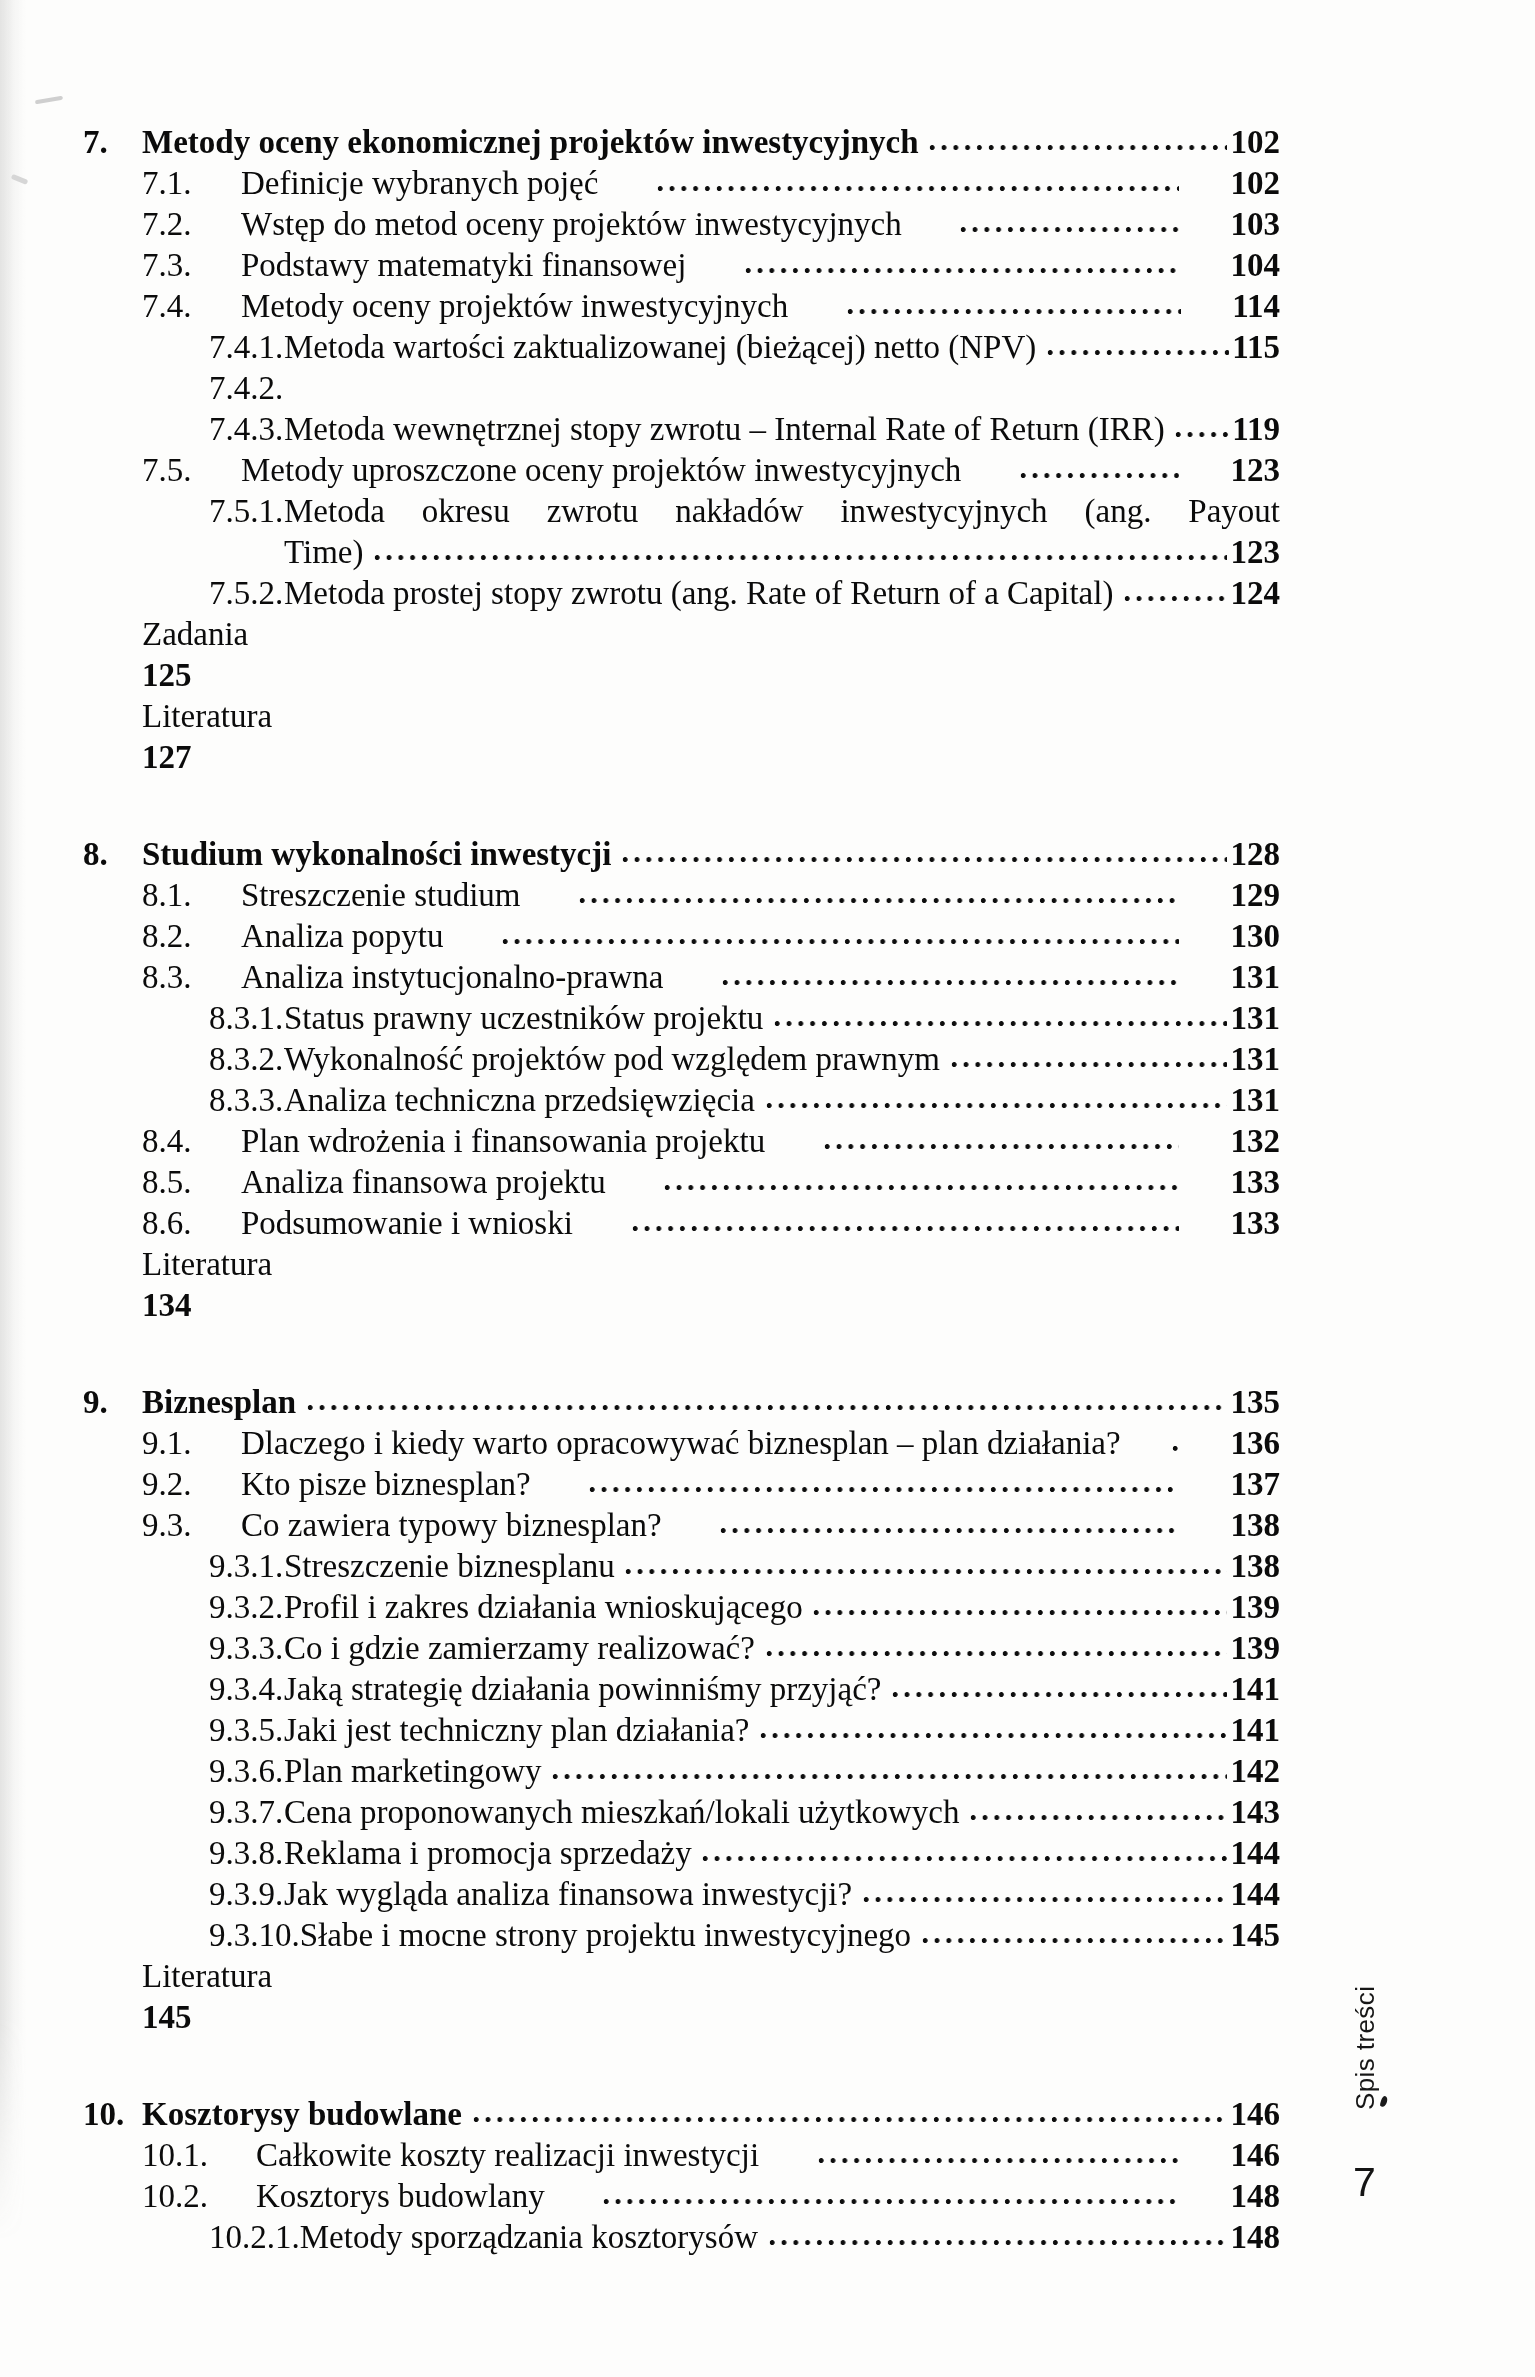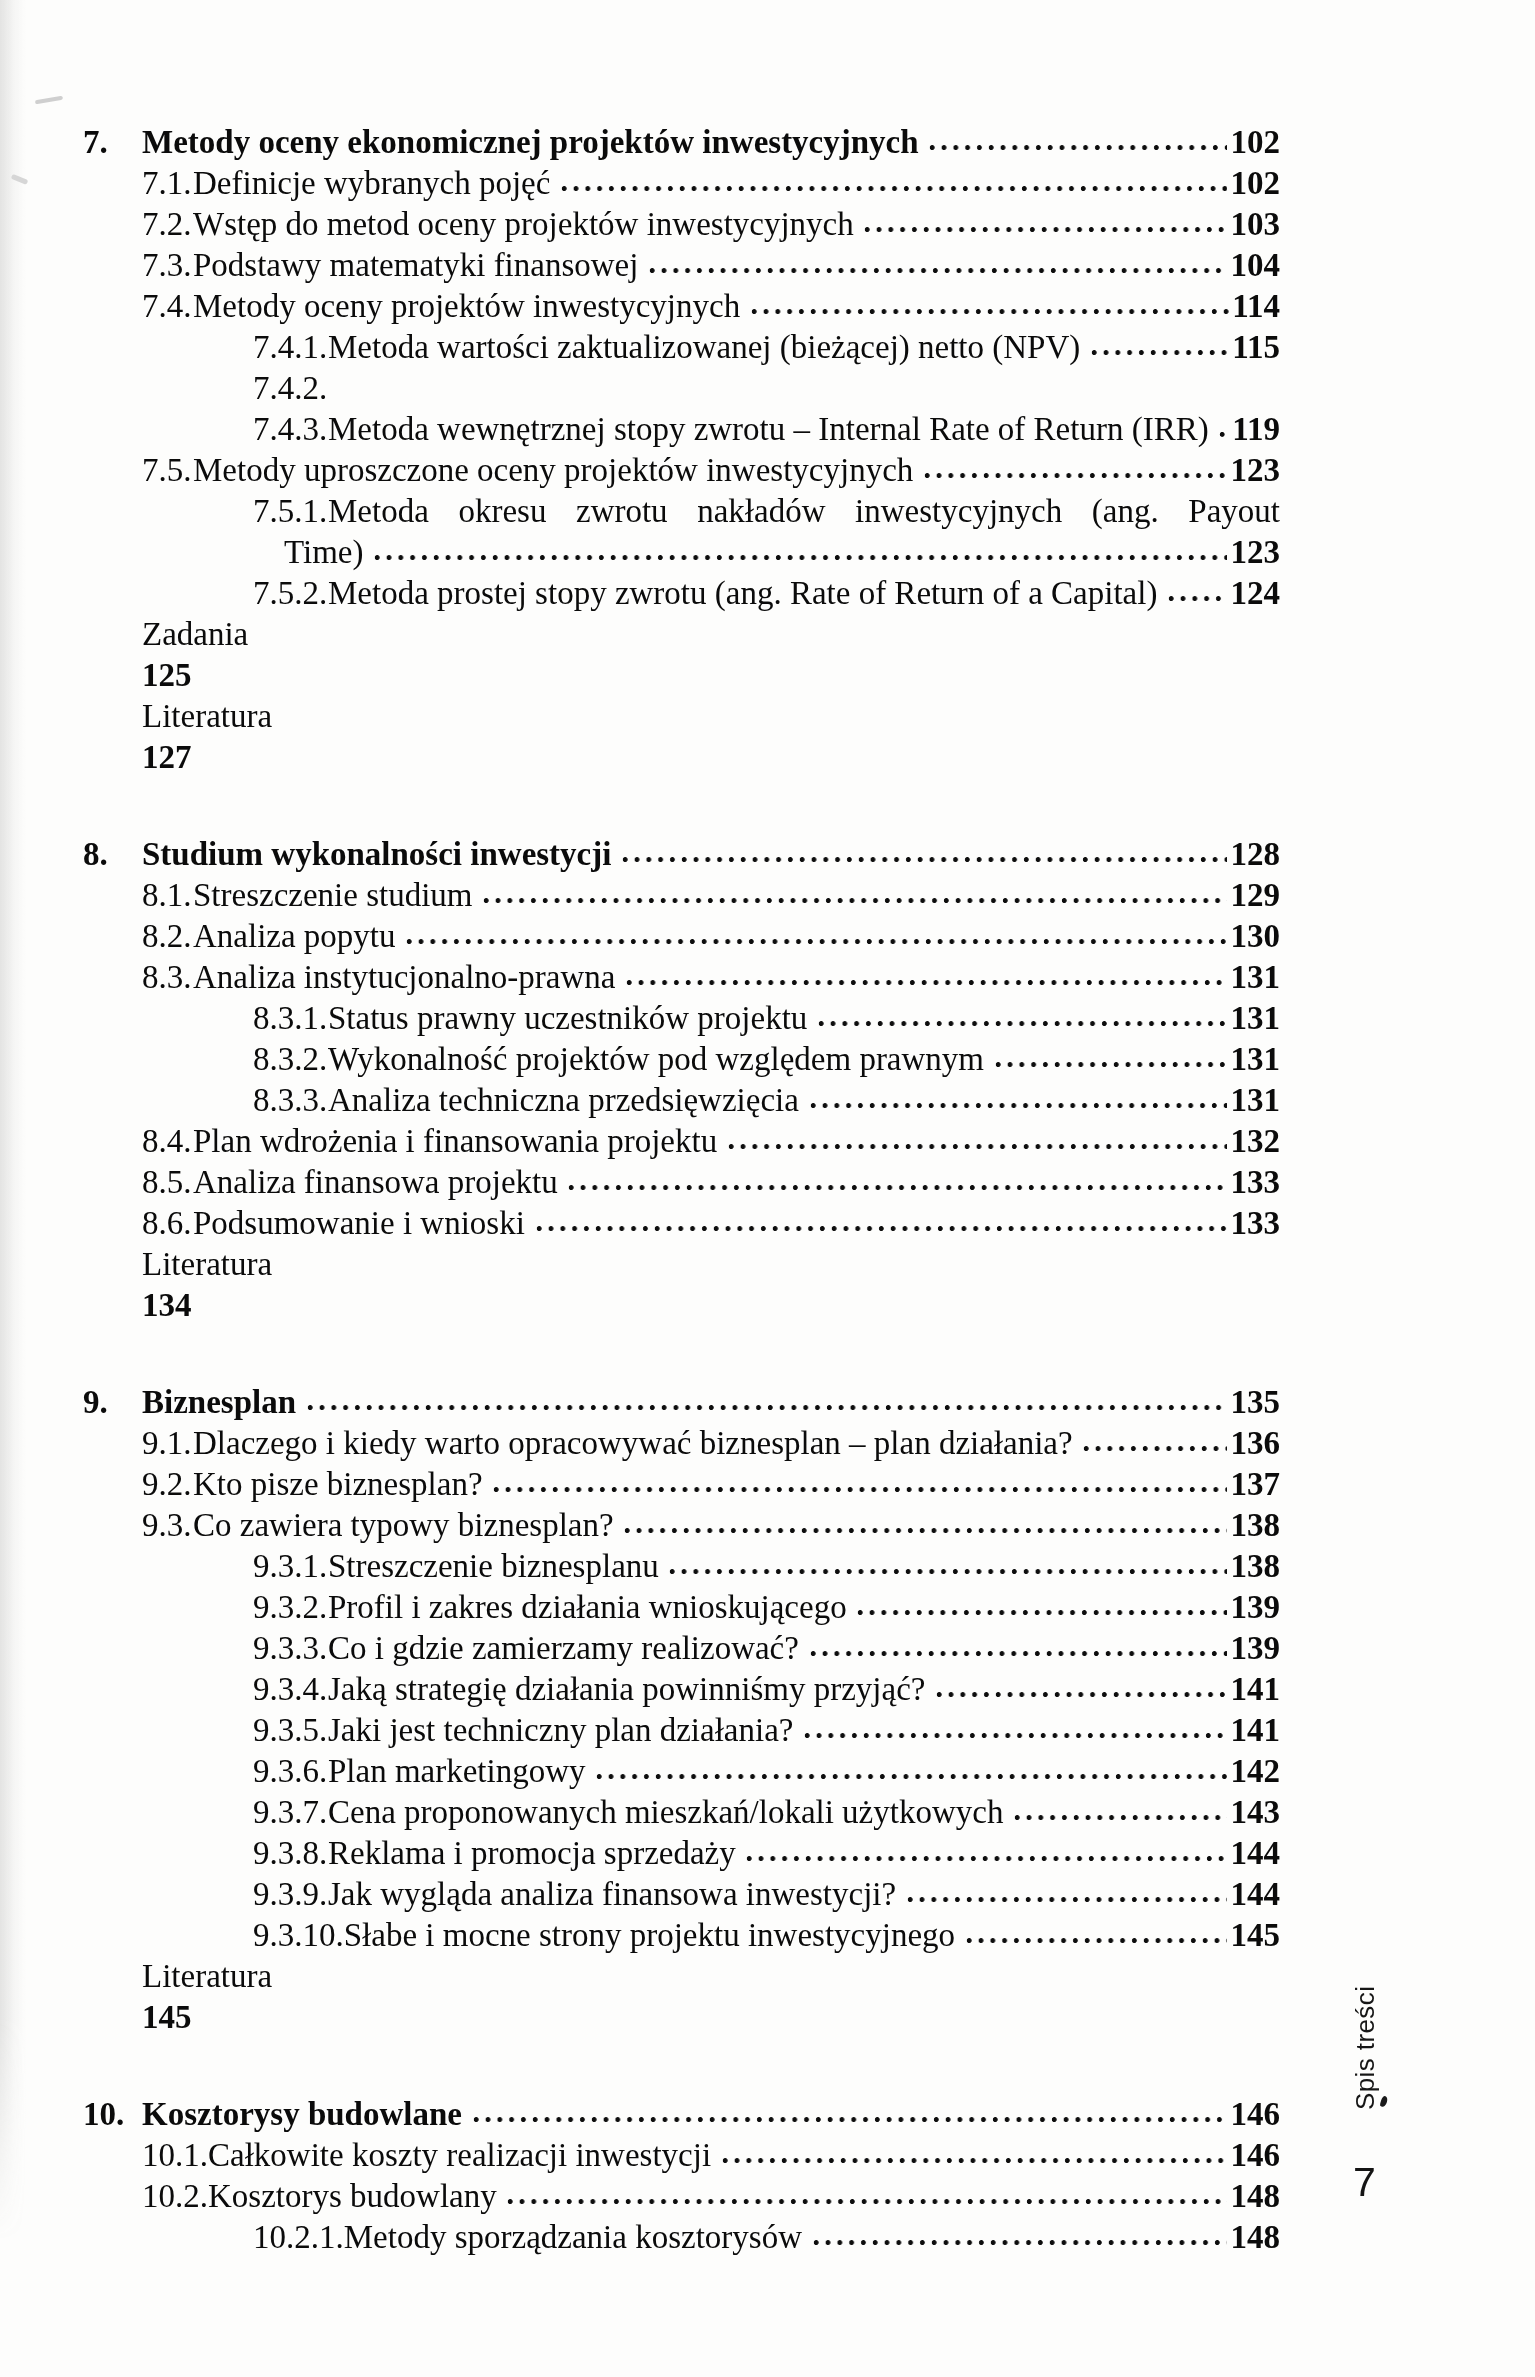--- a/index.html
+++ b/index.html
@@ -22,28 +22,28 @@
   .smudge.b{left:11.3px;top:177px;width:17.4px;height:5.2px;background:#d6d6d6;transform:rotate(22deg);}
   .stray-comma{position:absolute;left:1381px;top:2096px;width:6.1px;height:10.5px;background:#1a1a1a;
     border-radius:60% 60% 70% 30%;transform:rotate(16deg);}
 
   .toc{position:absolute;left:0;top:122px;right:255px;}
   .sec{margin-top:56px;}
   .sec:first-child{margin-top:0;}
 
   .row{display:flex;align-items:baseline;}
   .lv0{padding-left:83px;}
-  .lv1{padding-left:142px;}
+  .lv1{padding-left:142px;gap:48px;}
   .lv2{padding-left:209px;}
   .lvt{padding-left:142px;flex-direction:column;}
   .lvc{padding-left:284px;}
   .num{flex:0 0 auto;}
   .lv0 > .num{min-width:59px;}
   .lv1 > .num{min-width:51px;}
-  .lv2 > .num{min-width:75px;margin-left:44px;}
+  .lv2 > .num{min-width:75px;}
   .text{white-space:nowrap;min-width:0;}
   .jtext{flex:1 1 auto;text-align:justify;text-align-last:justify;white-space:normal;}
   .it{}
   .bold{font-weight:700;}
   .fill{
     flex:1 1 auto;min-width:8.7px;align-self:stretch;margin:0 3.5px 0 8.7px;
     background-image:radial-gradient(circle at 5.2px 4.4px,#0d0d0d 2px,rgba(0,0,0,0) 2.8px);
     background-size:11.8px 8.7px;background-repeat:repeat-x;
     background-position:0 calc(100% - 11.3px);
   }

